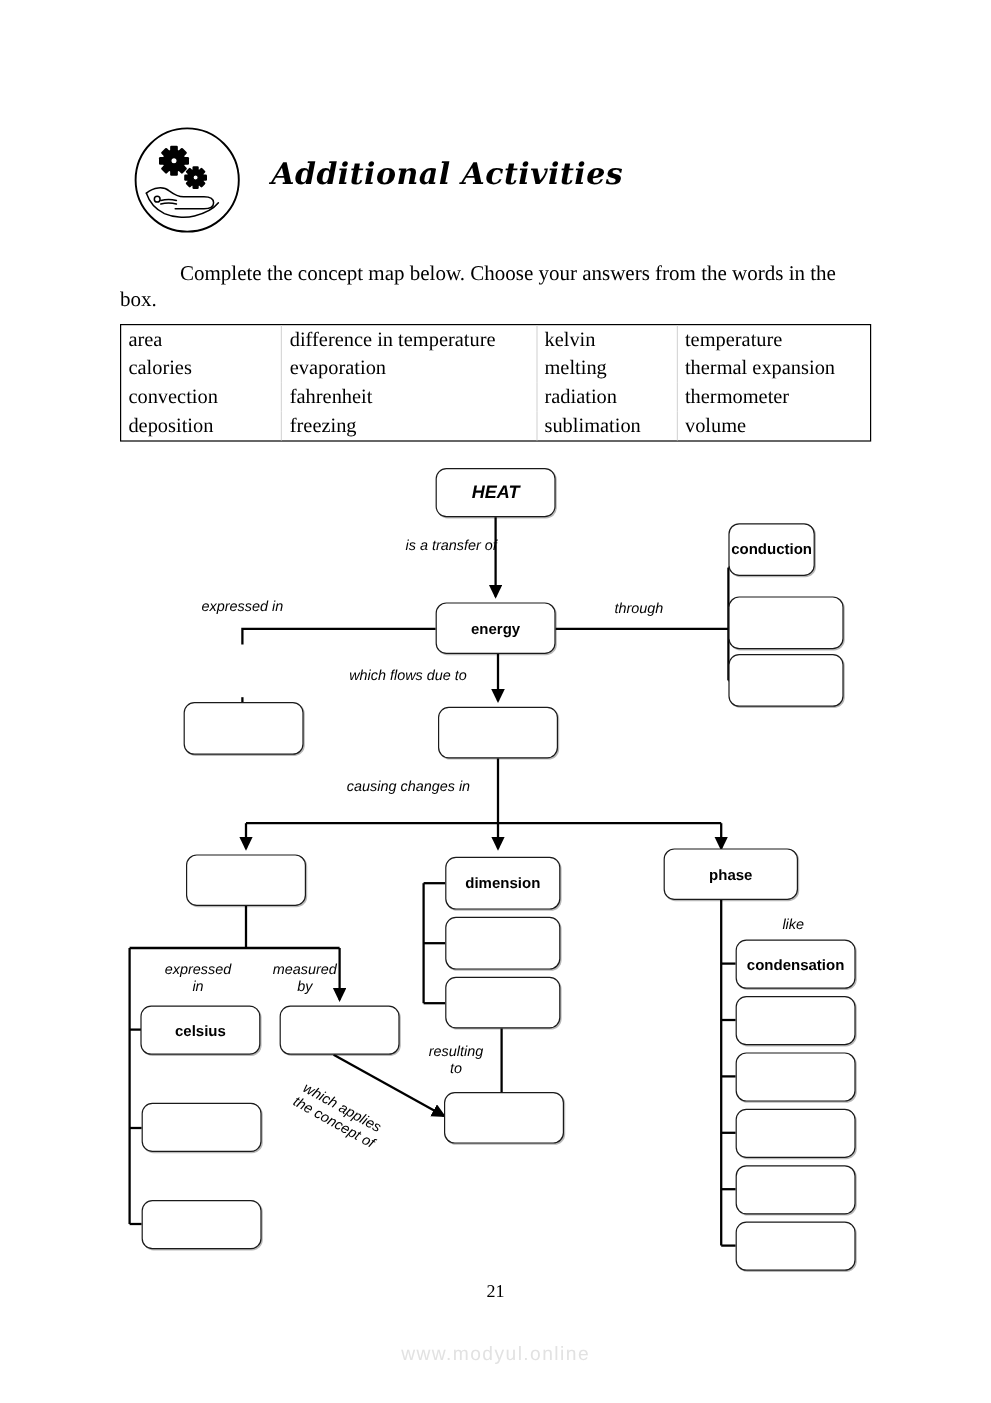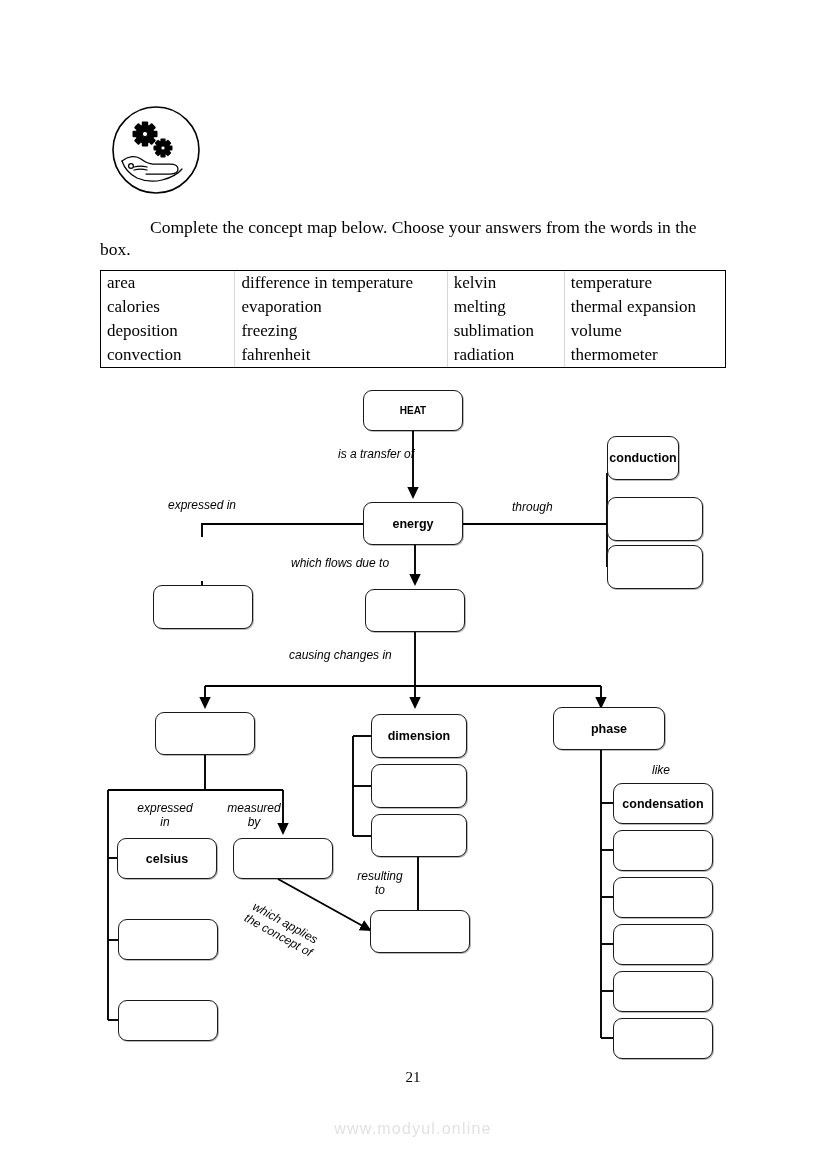--- a/index.html
+++ b/index.html
@@ -104,21 +104,22 @@
     display: flex;
     align-items: center;
     justify-content: center;
     font-family: "Liberation Sans", sans-serif;
     font-weight: bold;
     font-size: 12.5px;
     color: #000000;
     box-shadow: 1px 1px 0 rgba(0,0,0,0.28);
   }
   .node.big {
-    font-size: 10px;
+    font-size: 15px;
+    font-style: italic;
   }
   .lbl {
     position: absolute;
     font-family: "Liberation Sans", sans-serif;
     font-style: italic;
     font-size: 12px;
     line-height: 14px;
     color: #000000;
     white-space: pre-line;
     text-align: center;
@@ -179,50 +180,51 @@
 
         <g fill="none" stroke="#000000" stroke-width="1.25" stroke-linecap="round" stroke-linejoin="round">
           <path d="M12 57 C18 52, 26 51, 31 55 C35 58, 38 60, 43 60 L60 60 C65 60, 68 62, 68 65 C68 68, 65 70, 60 70 L36 70"></path>
           <path d="M12 57 C14 63, 19 70, 27 74 C34 77, 44 78, 52 76 C60 74, 68 70, 72 65"></path>
           <path d="M24 63 C28 62, 33 62, 37 63"></path>
           <path d="M24 66 C28 65, 33 65, 37 66"></path>
           <circle cx="21" cy="62" r="2.4"></circle>
         </g>
       </svg>
     </div>
+    <div id="page-title">Additional Activities</div>
   </div>
 
   <div id="instruction">Complete the concept map below. Choose your answers from the words in the box.</div>
 
   <div id="word-box">
     <table>
       <tbody>
           <tr>
         <td class="c0">area</td>
         <td class="c1">difference in temperature</td>
         <td class="c2">kelvin</td>
         <td class="c3">temperature</td>
       </tr>
       <tr>
         <td class="c0">calories</td>
         <td class="c1">evaporation</td>
         <td class="c2">melting</td>
         <td class="c3">thermal expansion</td>
       </tr>
       <tr>
+        <td class="c0">convection</td>
+        <td class="c1">fahrenheit</td>
+        <td class="c2">radiation</td>
+        <td class="c3">thermometer</td>
+      </tr>
+      <tr>
         <td class="c0">deposition</td>
         <td class="c1">freezing</td>
         <td class="c2">sublimation</td>
         <td class="c3">volume</td>
-      </tr>
-      <tr>
-        <td class="c0">convection</td>
-        <td class="c1">fahrenheit</td>
-        <td class="c2">radiation</td>
-        <td class="c3">thermometer</td>
       </tr>
     </tbody>
       </table>
   </div>
 
   <svg id="map" viewBox="0 0 826 1169">
     <defs>
       <marker id="ah" markerWidth="9" markerHeight="9" refX="5.2" refY="3" orient="auto">
         <path d="M0,0 L6.2,3 L0,6 z" fill="#000000"></path>
       </marker>

